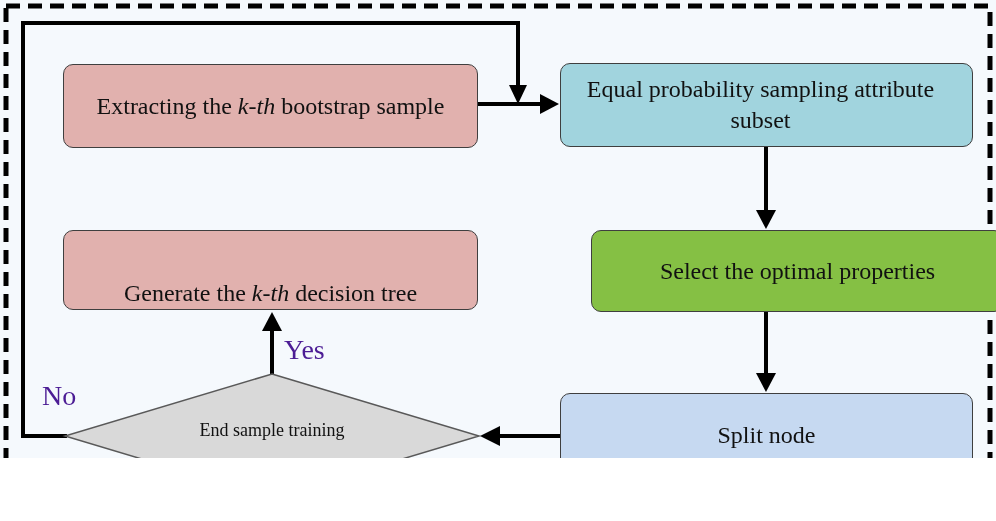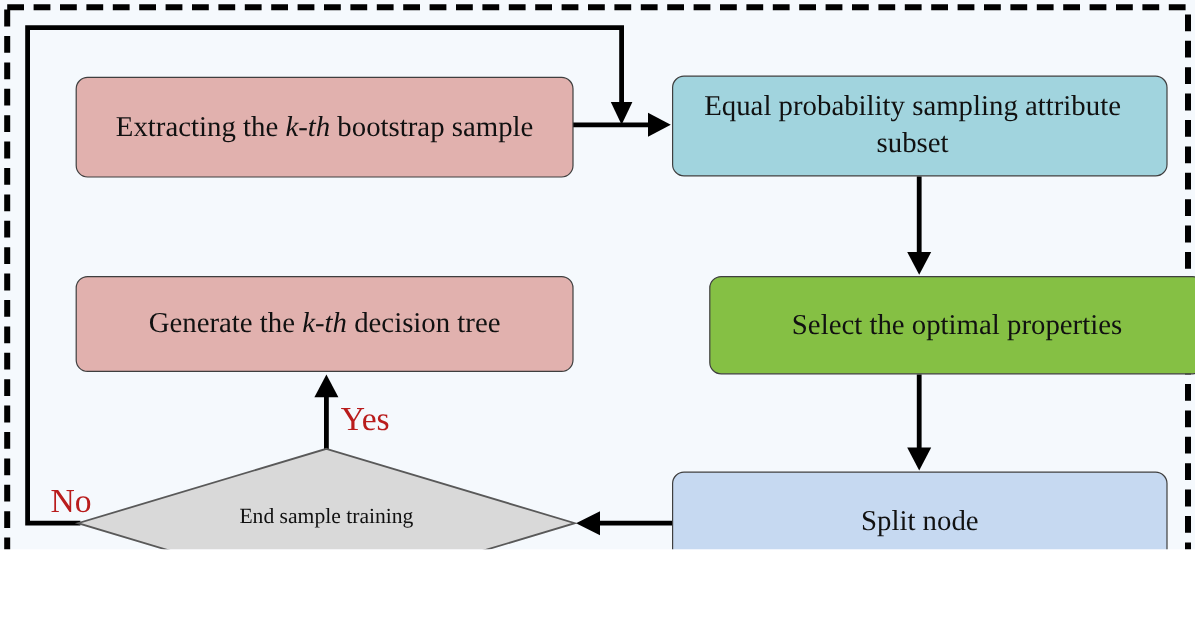--- a/index.html
+++ b/index.html
@@ -18,32 +18,32 @@
     border-radius:10px;
     display:flex;align-items:center;justify-content:center;
     text-align:center;
     font-size:24px;line-height:1.28;color:#111;
     padding:0 32px;
   }
   #n-extract {left:63px; top:64px; width:415px;height:84px;}
   #n-equal   {left:560px;top:63px; width:413px;height:84px;padding-left:20px;}
   #n-select  {left:591px;top:230px;width:413px;height:82px;}
   #n-split   {left:560px;top:393px;width:413px;height:85px;}
-  #n-generate{left:63px; top:230px;width:415px;height:80px;}
+  #n-generate{left:63px; top:230px;width:415px;height:80px;align-items:flex-end;}
   .decision-text{
     position:absolute;z-index:2;
     left:90px;top:420px;width:364px;
     text-align:center;font-size:18px;color:#111;
   }
   .flow-label{
     position:absolute;z-index:2;
-    font-size:28px;color:#b91c1c;
+    font-size:28px;color:#4c1d95;
   }
   #lbl-yes{left:284px;top:334px;}
-  #lbl-no {left:42px; top:403px;}
+  #lbl-no {left:42px; top:380px;}
 </style>
 </head>
 <body>
 
 <div class="canvas" style="background-color: rgb(245, 249, 253);">
 
   <svg class="layer" width="996" height="521" viewBox="0 0 996 521">
 
     <rect x="6" y="6" width="984" height="509" fill="none" stroke-width="5" stroke-dasharray="14 8" stroke="#000000"></rect>
 

